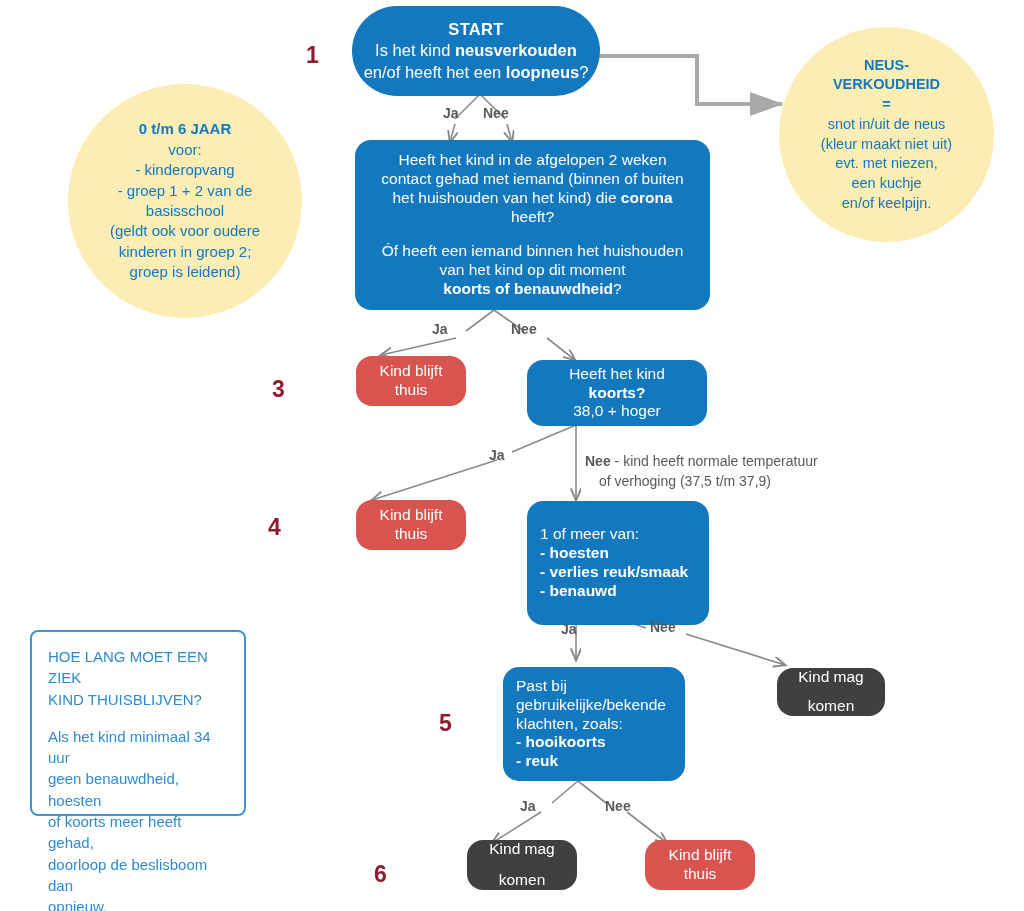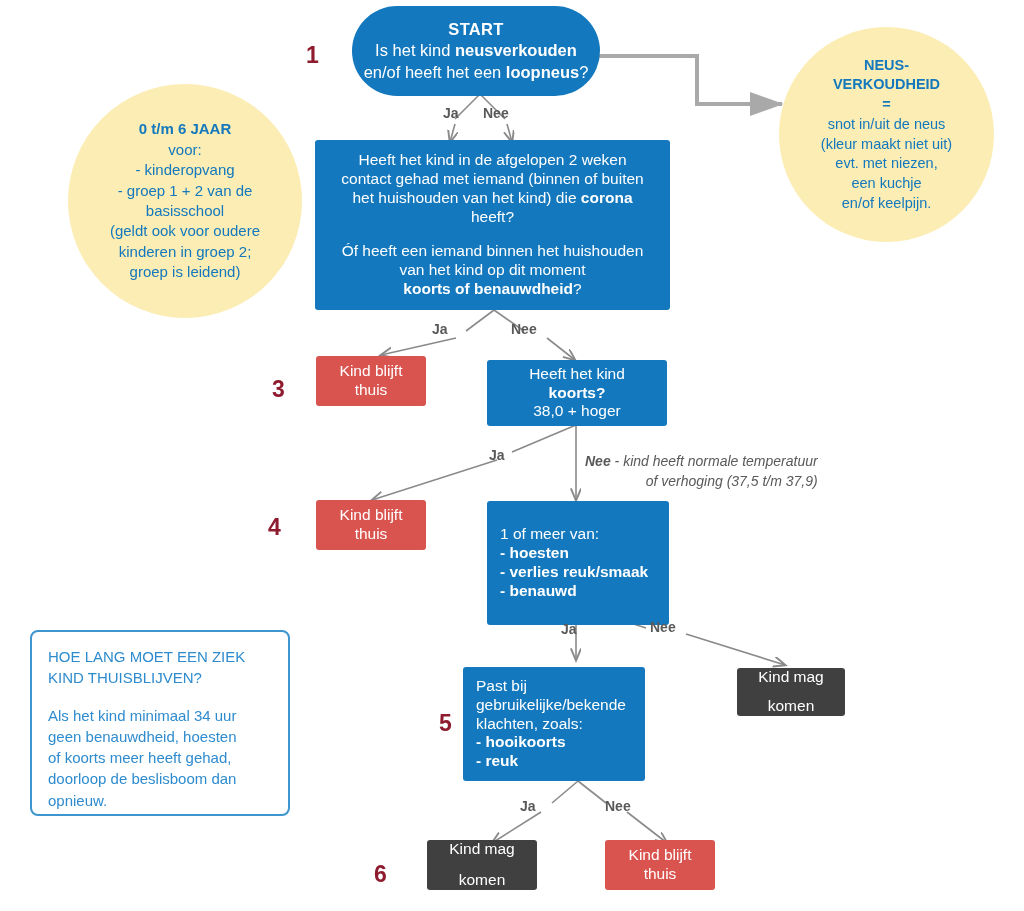--- a/index.html
+++ b/index.html
@@ -9,21 +9,21 @@
     font-family:"Liberation Sans","DejaVu Sans",sans-serif;
     -webkit-font-smoothing:antialiased;
   }
   #stage{position:absolute;left:0;top:0;width:1024px;height:911px;}
   svg.conn{position:absolute;left:0;top:0;width:1024px;height:911px;pointer-events:none;}
 
   
   .node{
     position:absolute;box-sizing:border-box;color:#ffffff;
     display:flex;align-items:center;justify-content:center;
-    text-align:center;line-height:1.22;border-radius:3px;
+    text-align:center;line-height:1.22;border-radius:16px;margin-left:40px;
   }
   .node.blue{background:#1378BD;}
   .node.red{background:#D9534F;}
   .node.green{background:#404040;justify-content:space-between;}
   .node.left{justify-content:flex-start;text-align:left;}
 
   
   .start{
     position:absolute;box-sizing:border-box;background:#1378BD;color:#fff;
     border-radius:70px;display:flex;flex-direction:column;
@@ -52,21 +52,21 @@
   .stepnum{
     position:absolute;color:#8E1B2E;font-weight:bold;font-size:23px;
     font-family:"Liberation Sans","DejaVu Sans",sans-serif;
   }
 
   
   .elabel{
     position:absolute;color:#595959;font-size:14px;font-weight:bold;
     white-space:nowrap;line-height:1.25;
   }
-  .elabel.two{font-weight:normal;text-align:right;font-style:italic;}
+  .elabel.two{font-weight:normal;text-align:left;}
   .elabel.two b{font-weight:bold;}
 
   .ln{display:block;}
   .b{font-weight:bold;}
 </style>
 </head>
 <body>
 
 <div id="stage">
 
@@ -212,21 +212,21 @@
     <span class="ln"><b>Nee</b><span> - kind heeft normale temperatuur</span></span>
     <span class="ln" style="padding-left:14px;">of verhoging (37,5 t/m 37,9)</span>
   </div>
 
   <div class="elabel" style="left:561px;top:621px;">Ja</div>
   <div class="elabel" style="left:650px;top:619px;">Nee</div>
 
   <div class="elabel" style="left:520px;top:798px;">Ja</div>
   <div class="elabel" style="left:605px;top:798px;">Nee</div>
 
-  <div class="infobox" style="left:30px;top:630px;width:260px;height:186px;font-size:15px;">
+  <div class="infobox" style="left:30px;top:630px;width:216px;height:186px;font-size:15px;">
     <div class="hd">
       <span class="ln">HOE LANG MOET EEN ZIEK</span>
       <span class="ln">KIND THUISBLIJVEN?</span>
     </div>
     <p>
       <span class="ln">Als het kind minimaal 34 uur</span>
       <span class="ln">geen benauwdheid, hoesten</span>
       <span class="ln">of koorts meer heeft gehad,</span>
       <span class="ln">doorloop de beslisboom dan</span>
       <span class="ln">opnieuw.</span>

